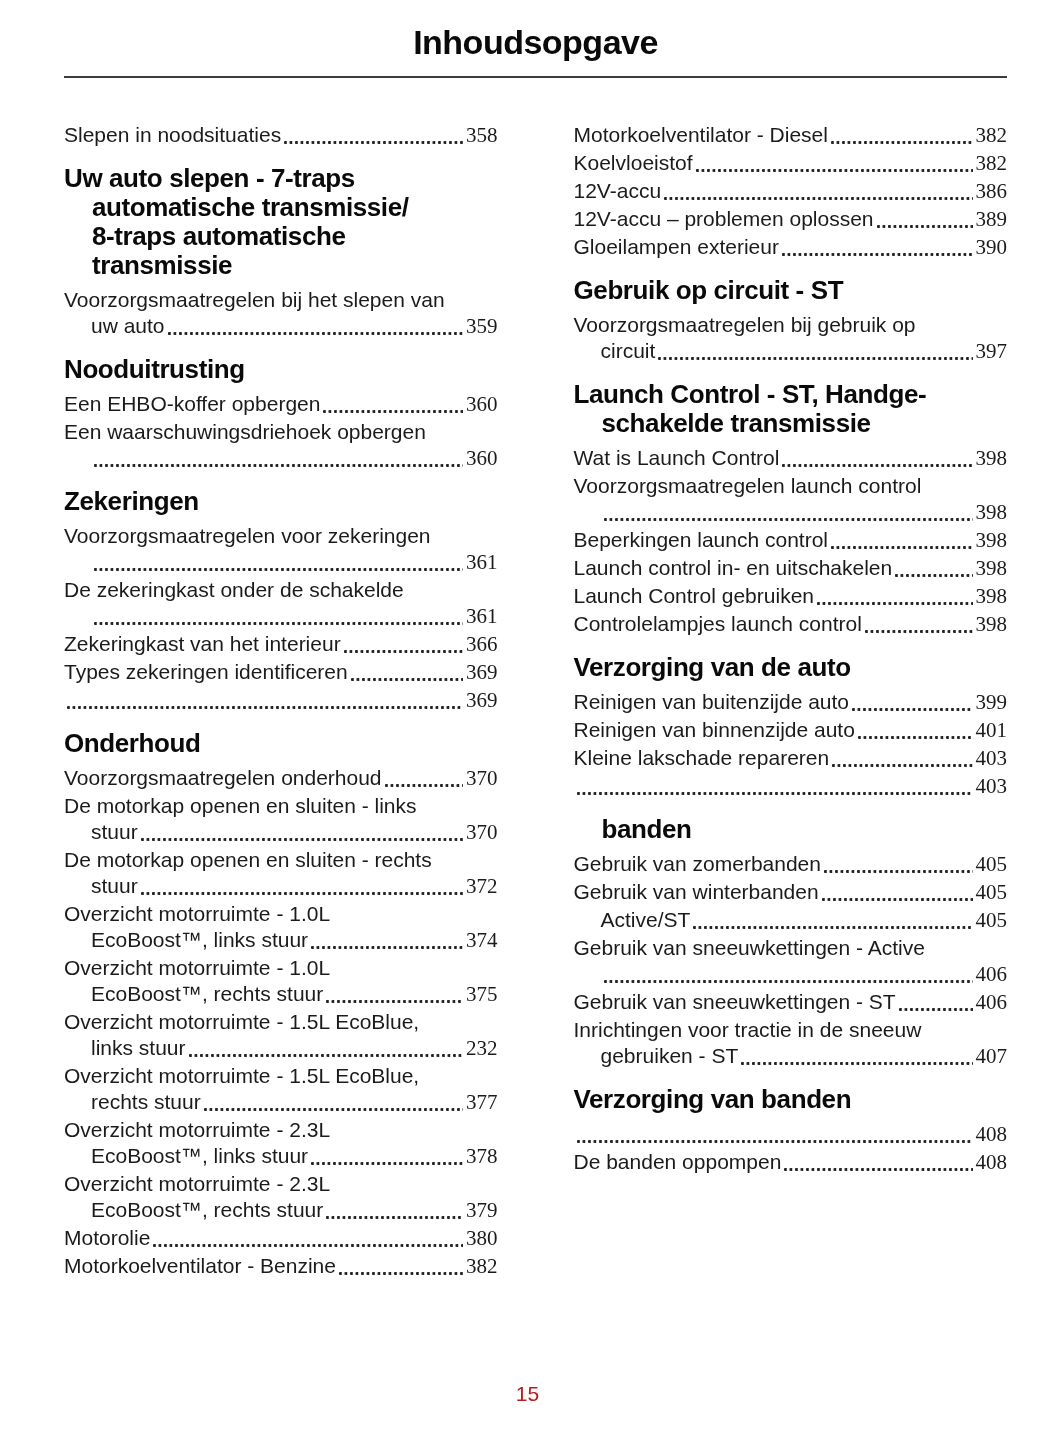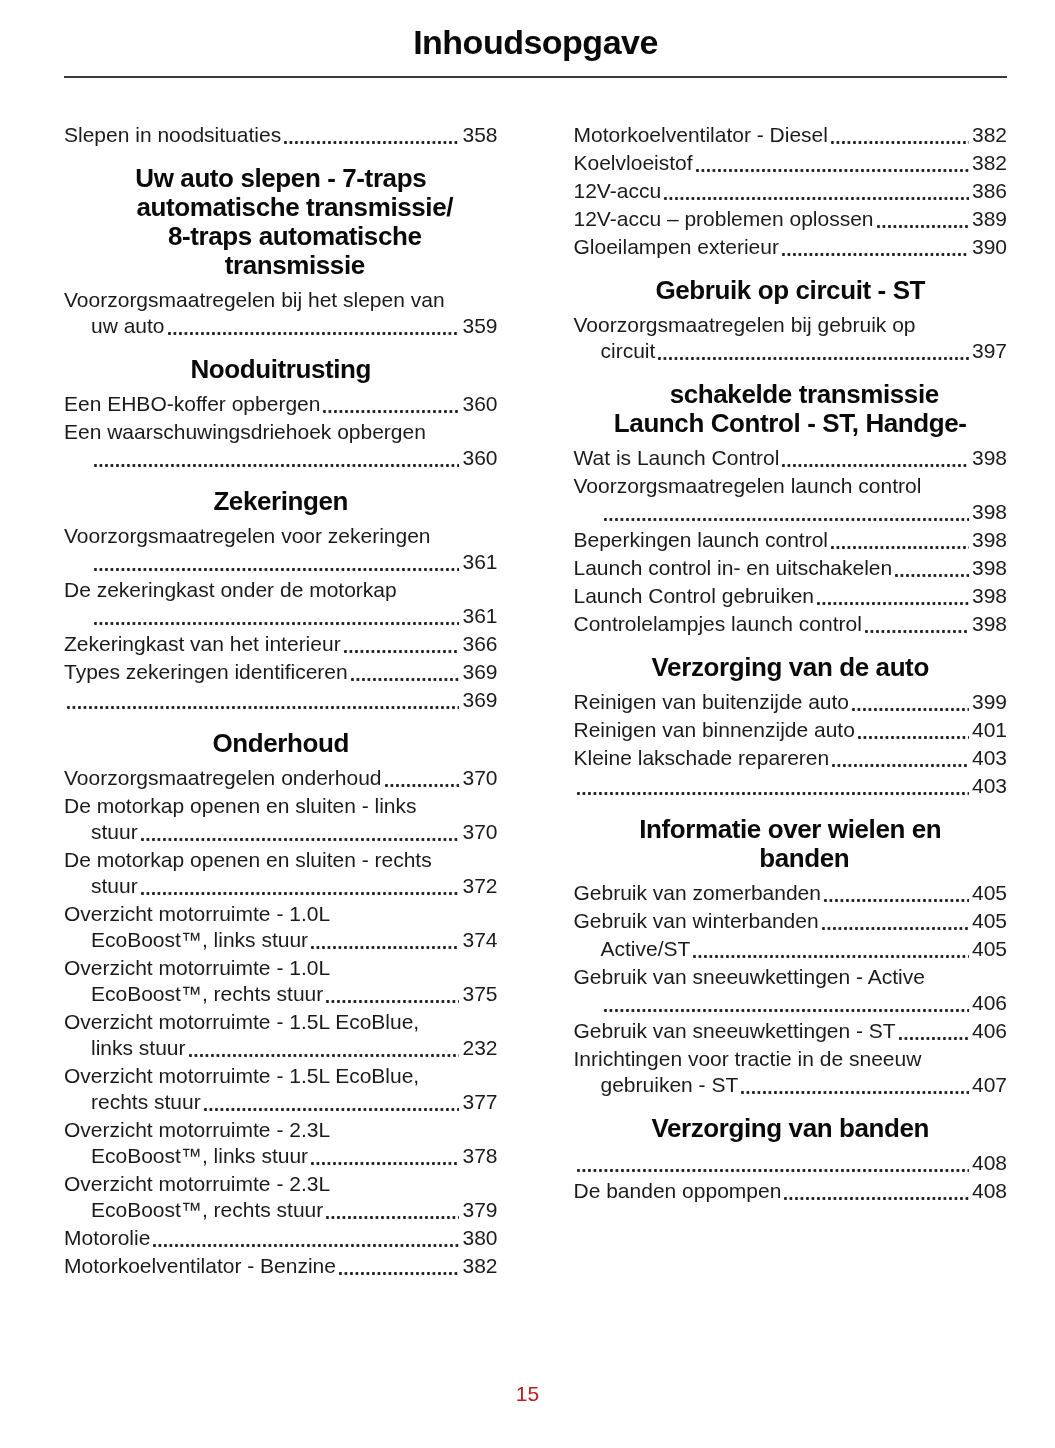--- a/index.html
+++ b/index.html
@@ -20,30 +20,29 @@
   }
   .rule { border: none; border-top: 2px solid #3c3c3c; margin: 0; }
 
   .columns { display: flex; gap: 76px; margin-top: 44px; }
   .col { flex: 1 1 0; min-width: 0; }
 
   .toc-heading {
     font-size: 26px; line-height: 29px; font-weight: bold;
     color: #0a0a0b; letter-spacing: -0.4px;
     margin: 16px 0 7px 0;
-    text-align: center;
   }
   .h-line { white-space: nowrap; }
   .h-cont { padding-left: 28px; }
 
   .toc-entry { font-size: 21px; line-height: 26px; margin-bottom: 2px; }
   .toc-line { display: flex; align-items: flex-end; }
   .cont-line { padding-left: 27px; }
   .toc-text { white-space: nowrap; }
-  .toc-page { white-space: nowrap; }
+  .toc-page { white-space: nowrap; font-family: Liberation Serif, serif; }
 
   .leader {
     flex: 1 1 0; min-width: 12px; height: 3px;
     margin: 0 3px 4px 3px; align-self: flex-end;
     background-image: radial-gradient(circle at 1.5px 1.5px, #222222 1.35px, rgba(0,0,0,0) 1.7px);
     background-size: 5.5px 3px;
     background-repeat: repeat-x;
     background-position: left bottom;
   }
 
@@ -102,21 +101,21 @@
           <div class="h-line">Zekeringen</div>
         </div>
         <div class="toc-entry">
           <div class="toc-text">Voorzorgsmaatregelen voor zekeringen</div>
           <div class="toc-line cont-line">
             <span class="leader"></span>
             <span class="toc-page">361</span>
           </div>
         </div>
         <div class="toc-entry">
-          <div class="toc-text">De zekeringkast onder de motorkap</div>
+          <div class="toc-text">De zekeringkast onder de schakelde</div>
           <div class="toc-line cont-line">
             <span class="leader"></span>
             <span class="toc-page">361</span>
           </div>
         </div>
         <div class="toc-entry">
           <div class="toc-line">
             <span class="toc-text">Zekeringkast van het interieur</span>
             <span class="leader"></span>
             <span class="toc-page">366</span>
@@ -265,22 +264,22 @@
         </div>
         <div class="toc-entry">
           <div class="toc-text">Voorzorgsmaatregelen bij gebruik op</div>
           <div class="toc-line cont-line">
             <span class="toc-text">circuit</span>
             <span class="leader"></span>
             <span class="toc-page">397</span>
           </div>
         </div>
         <div class="toc-heading">
+          <div class="h-line">Launch Control - ST, Handge-</div>
           <div class="h-line h-cont">schakelde transmissie</div>
-          <div class="h-line">Launch Control - ST, Handge-</div>
         </div>
         <div class="toc-entry">
           <div class="toc-line">
             <span class="toc-text">Wat is Launch Control</span>
             <span class="leader"></span>
             <span class="toc-page">398</span>
           </div>
         </div>
         <div class="toc-entry">
           <div class="toc-text">Voorzorgsmaatregelen launch control</div>
@@ -341,21 +340,20 @@
             <span class="toc-page">403</span>
           </div>
         </div>
         <div class="toc-entry">
           <div class="toc-line">
             <span class="leader"></span>
             <span class="toc-page">403</span>
           </div>
         </div>
         <div class="toc-heading">
-          <div class="h-line">Informatie over wielen en</div>
           <div class="h-line h-cont">banden</div>
         </div>
         <div class="toc-entry">
           <div class="toc-line">
             <span class="toc-text">Gebruik van zomerbanden</span>
             <span class="leader"></span>
             <span class="toc-page">405</span>
           </div>
         </div>
         <div class="toc-entry">

